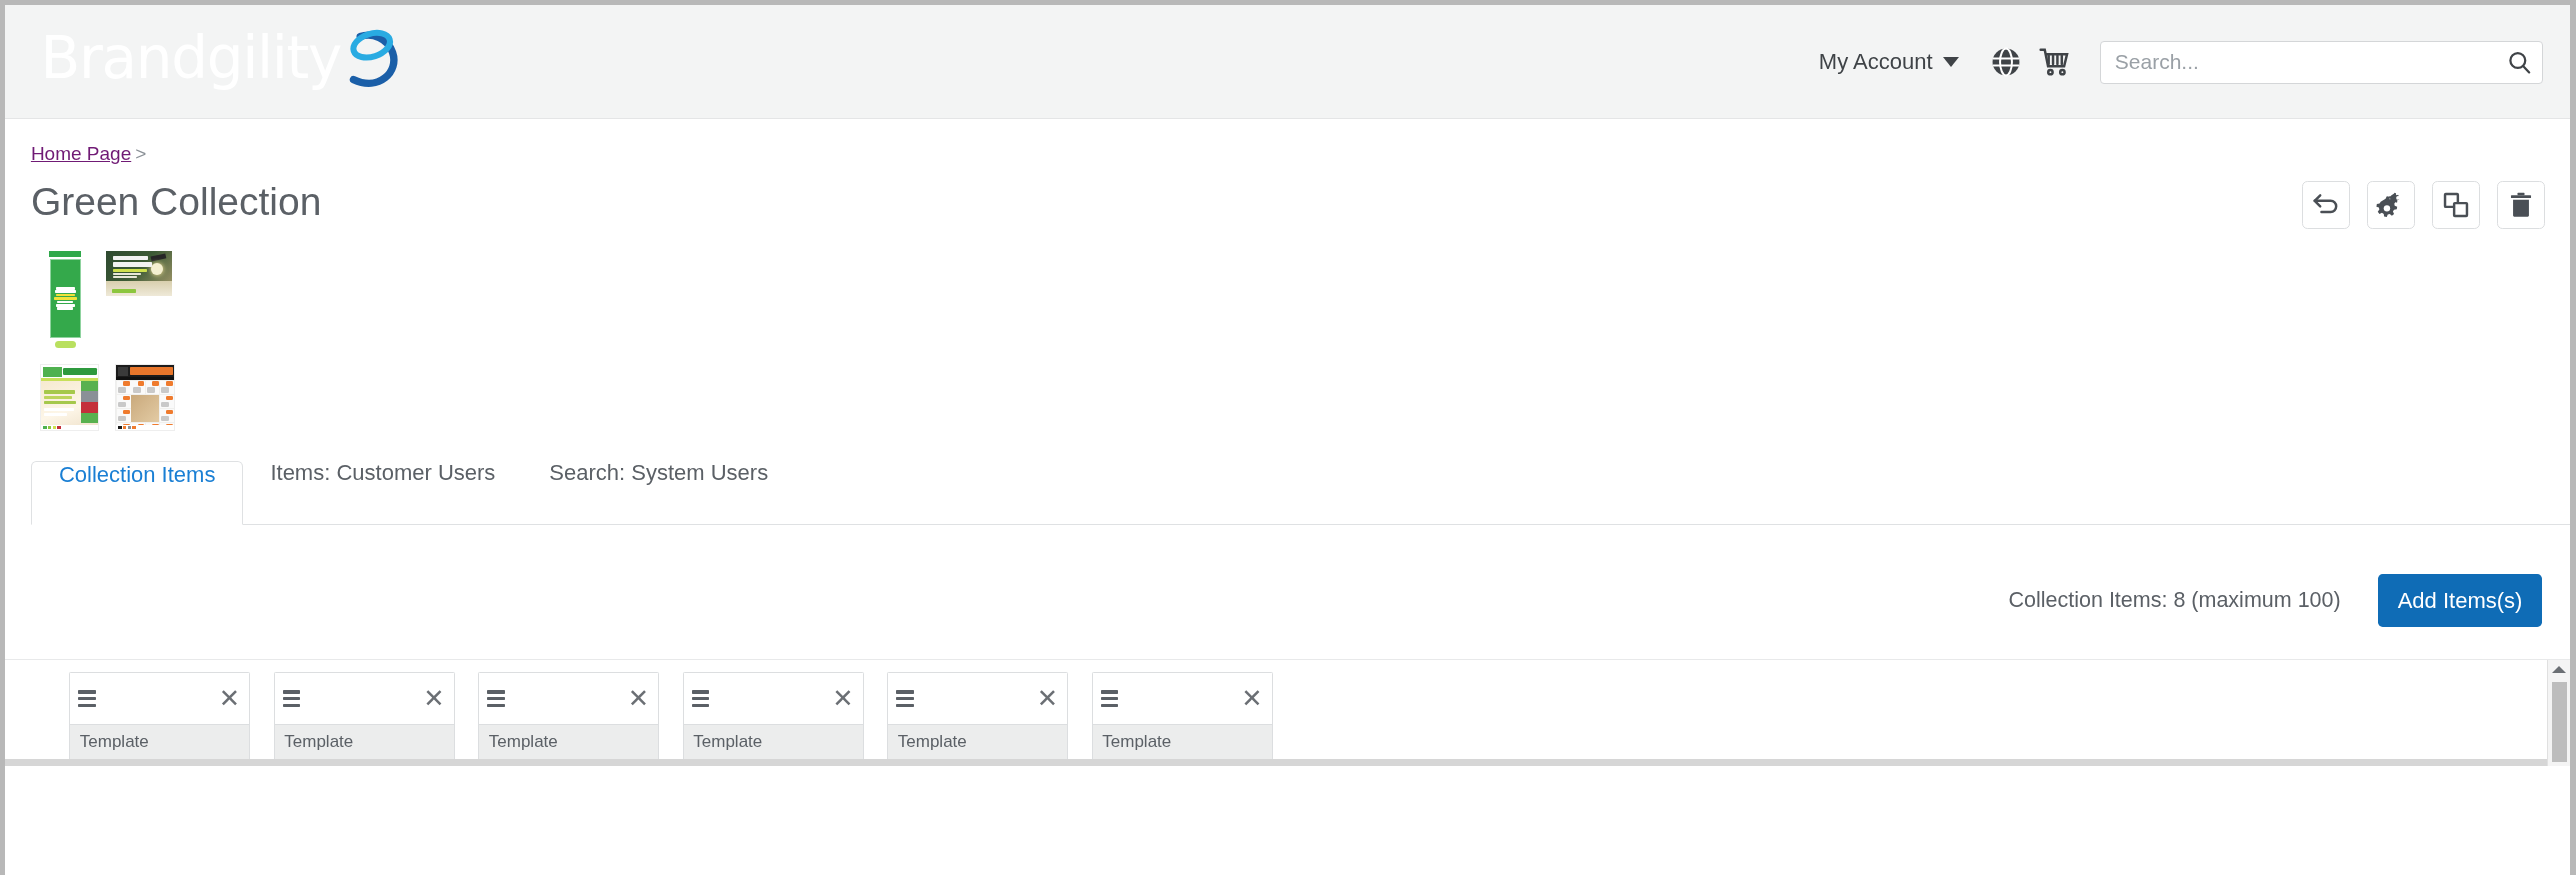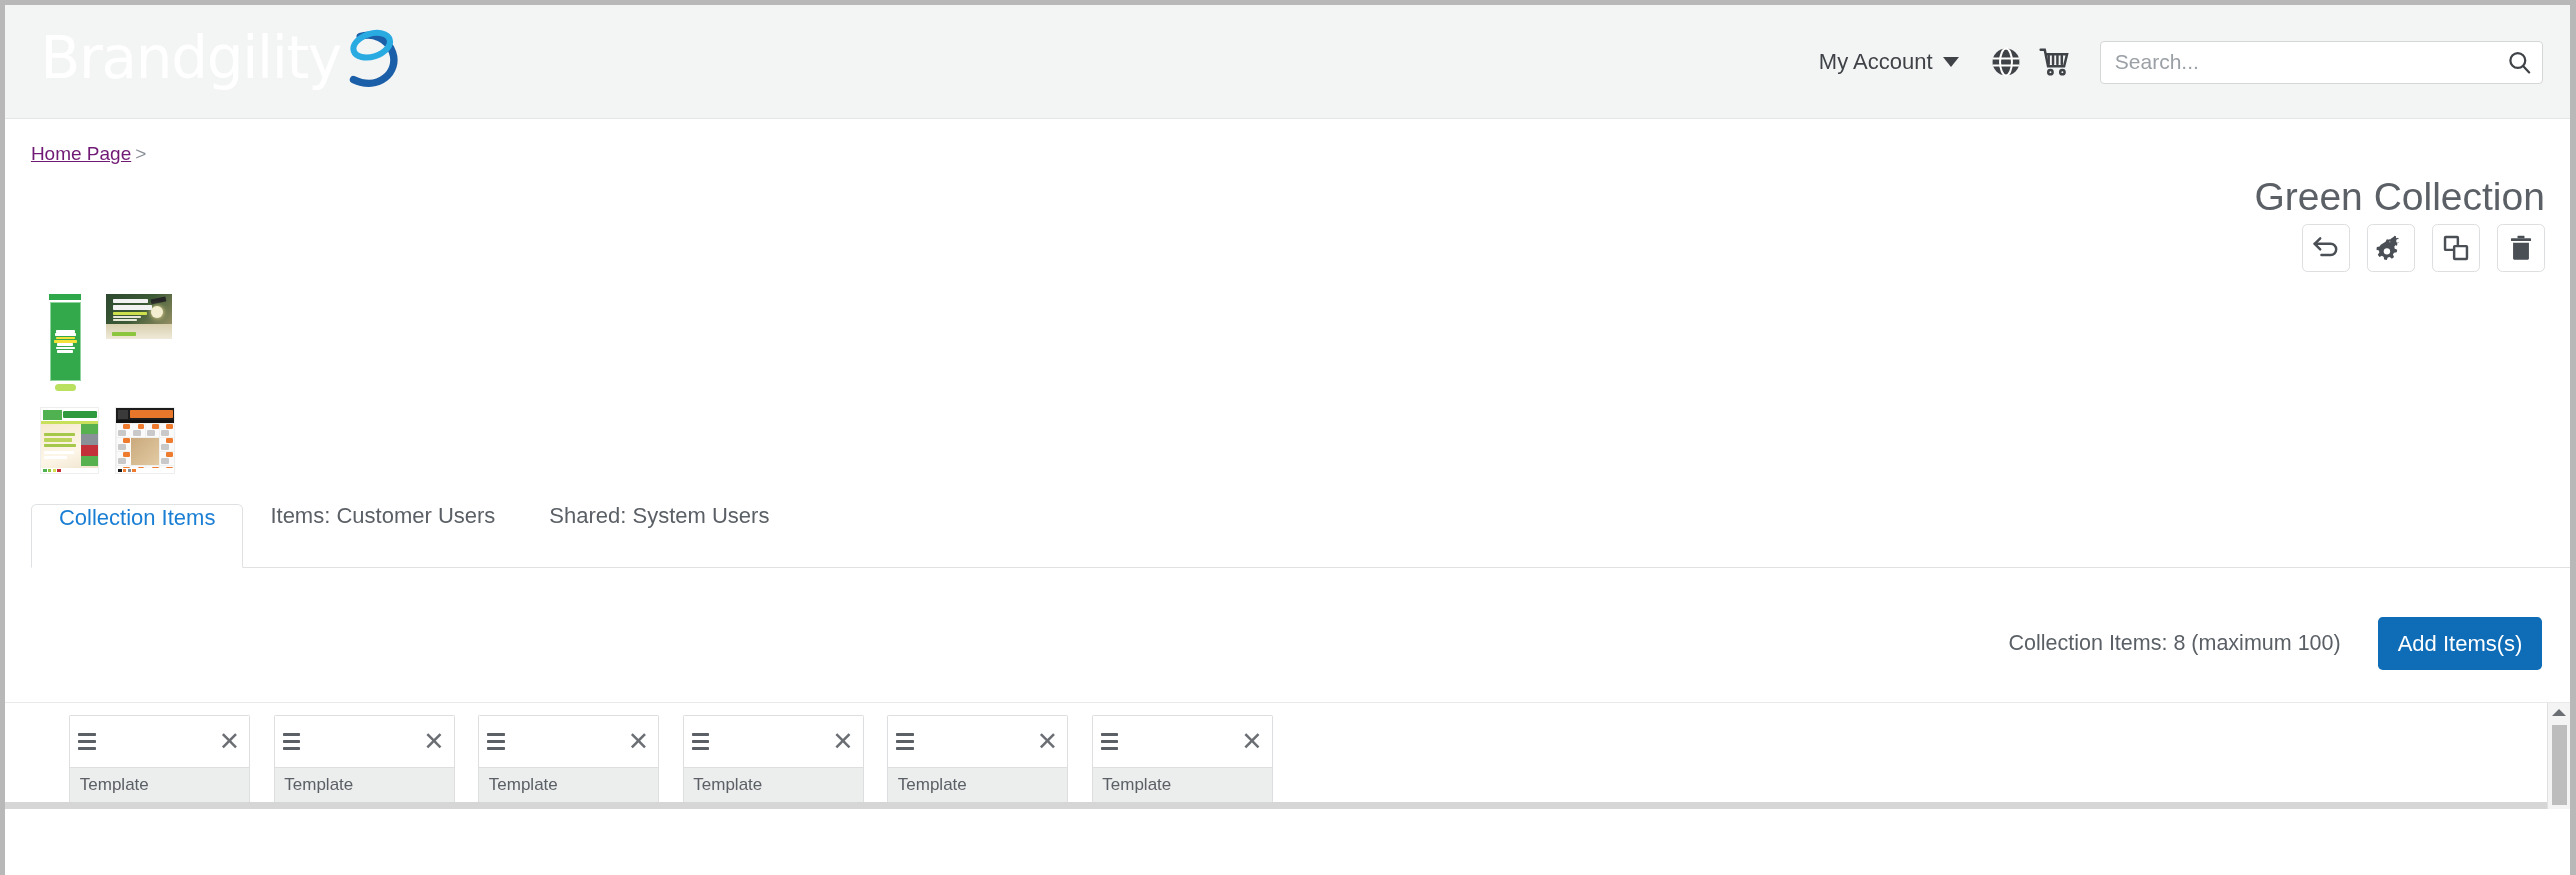--- a/index.html
+++ b/index.html
@@ -105,23 +105,22 @@
     color: #701a75;
     text-decoration: underline;
     cursor: pointer;
   }
   .breadcrumb .sep { margin-left: 4px; }
 
   .title-row {
     position: relative;
     padding: 10.7px 25.5px 0 25.5px;
     display: flex;
-    align-items: flex-end;
+    align-items: center;
     justify-content: space-between;
-    flex-direction: column;
   }
   .page-title {
     font-size: 39px;
     font-weight: 400;
     color: #5b6066;
     line-height: 1.1;
   }
   .action-bar {
     display: flex;
     gap: 17px;
@@ -571,21 +570,21 @@
     </div>
 
     <div class="tabs-row">
       <div class="tab active">
         <span>Collection Items</span>
       </div>
       <div class="tab">
         <span>Items: Customer Users</span>
       </div>
       <div class="tab">
-        <span>Shared: System Users</span>
+        <span>Search: System Users</span>
       </div>
     </div>
 
     <div class="items-toolbar">
       <span class="items-count">Collection Items: 8 (maximum 100)</span>
       <button class="add-items-btn">Add Items(s)</button>
     </div>
 
     <div class="cards-viewport">
 

